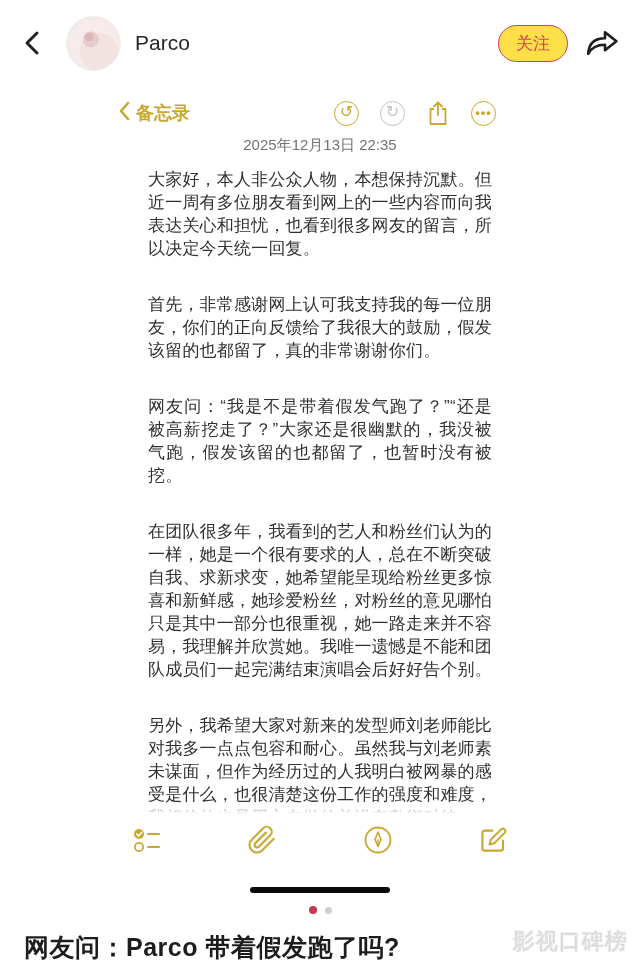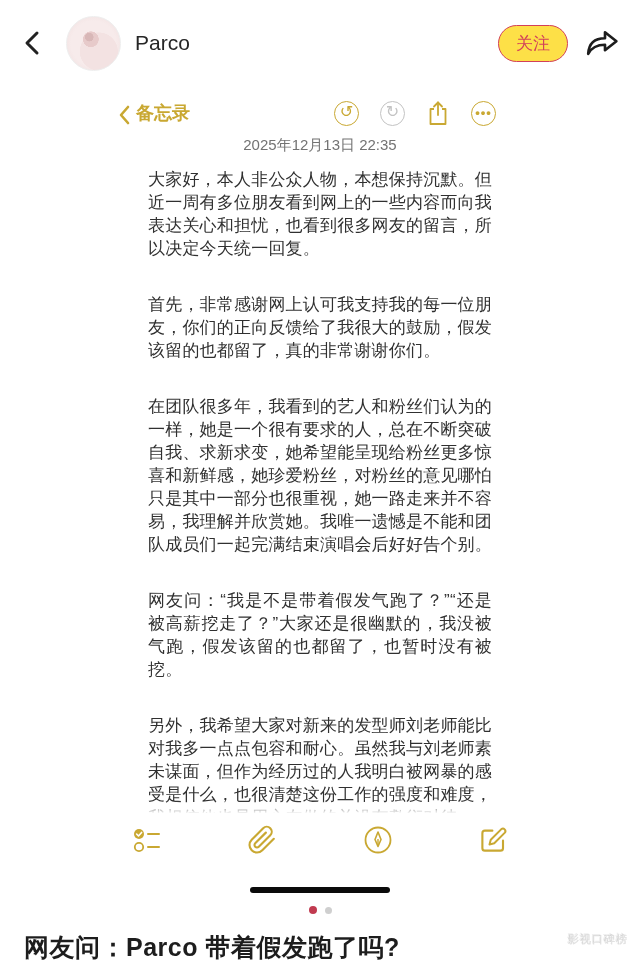--- a/index.html
+++ b/index.html
@@ -36,21 +36,21 @@
     font-family:inherit;
   }
   .share-post{ width:36px; height:32px; margin-left:16px; cursor:pointer; }
 
   
   .note-shot{ width:440px; margin:0 auto; background:#fff; position:relative; }
   .note-nav{
     margin-top:12px; height:30px; display:flex; align-items:center; padding:0 18px;
     color:var(--yellow);
   }
-  .note-back{ display:flex; align-items:flex-end; gap:5px; font-size:18px; font-weight:600; color:var(--yellow); cursor:pointer; }
+  .note-back{ display:flex; align-items:flex-start; gap:5px; font-size:18px; font-weight:600; color:var(--yellow); cursor:pointer; }
   .note-back svg{ width:13px; height:20px; }
   .note-nav-icons{ margin-left:auto; display:flex; align-items:center; gap:21px; margin-right:26px; }
   .circ-icon{
     width:25px; height:25px; border:1.6px solid var(--yellow); border-radius:50%;
     display:flex; align-items:center; justify-content:center; color:var(--yellow);
     font-size:16px; line-height:1; cursor:pointer; background:#fff;
   }
   .circ-icon.disabled{ border-color:#c3c3c3; color:#c3c3c3; }
   .circ-icon span{ transform:translateY(-1px); }
   .nav-share{ width:24px; height:26px; cursor:pointer; }
@@ -86,21 +86,21 @@
   
   .pager{ display:flex; align-items:center; justify-content:center; gap:8px; margin-top:13px; }
   .dot{ width:7px; height:7px; border-radius:50%; background:var(--dot-inactive); }
   .dot.active{ width:8px; height:8px; background:#c13a50; }
 
   
   .caption{
     margin:17px 24px 0; font-size:25px; font-weight:700; color:#1d1d1d; letter-spacing:0.5px;
   }
   .watermark{
-    position:absolute; right:12px; bottom:24px; font-size:11px; letter-spacing:1px;
+    position:absolute; right:12px; bottom:14px; font-size:22px; letter-spacing:1px;
     color:rgba(150,150,150,0.28);
     text-shadow:1px 1px 0 rgba(255,255,255,0.9), -1px -1px 0 rgba(190,190,190,0.25);
     font-weight:700;
   }
   svg{ display:block; }
 </style>
 </head>
 <body>
 
 <div class="post-header">
@@ -140,22 +140,22 @@
           <span class="more-dots">•••</span>
         </div>
     </div>
   </div>
 
   <div class="note-date">2025年12月13日 22:35</div>
 
   <div class="note-body">
     <p>大家好，本人非公众人物，本想保持沉默。但近一周有多位朋友看到网上的一些内容而向我表达关心和担忧，也看到很多网友的留言，所以决定今天统一回复。</p>
     <p>首先，非常感谢网上认可我支持我的每一位朋友，你们的正向反馈给了我很大的鼓励，假发该留的也都留了，真的非常谢谢你们。</p>
+    <p>网友问：“我是不是带着假发气跑了？”“还是被高薪挖走了？”大家还是很幽默的，我没被气跑，假发该留的也都留了，也暂时没有被挖。</p>
     <p>在团队很多年，我看到的艺人和粉丝们认为的一样，她是一个很有要求的人，总在不断突破自我、求新求变，她希望能呈现给粉丝更多惊喜和新鲜感，她珍爱粉丝，对粉丝的意见哪怕只是其中一部分也很重视，她一路走来并不容易，我理解并欣赏她。我唯一遗憾是不能和团队成员们一起完满结束演唱会后好好告个别。</p>
-    <p>网友问：“我是不是带着假发气跑了？”“还是被高薪挖走了？”大家还是很幽默的，我没被气跑，假发该留的也都留了，也暂时没有被挖。</p>
     <p>另外，我希望大家对新来的发型师刘老师能比对我多一点点包容和耐心。虽然我与刘老师素未谋面，但作为经历过的人我明白被网暴的感受是什么，也很清楚这份工作的强度和难度，我相信他也是用心在做的并没有敷衍对待，一</p>
     <div class="body-fade"></div>
   </div>
 
   <div class="note-toolbar">
     <div class="tool">
       <svg viewBox="0 0 30 30">
         <circle cx="7" cy="9" r="5" fill="currentColor"></circle>
         <polyline points="4.6,9 6.5,11 9.6,7.4" fill="none" stroke="#fff" stroke-width="1.6" stroke-linecap="round" stroke-linejoin="round"></polyline>
         <line x1="16" y1="9" x2="27" y2="9" stroke="currentColor" stroke-width="2" stroke-linecap="round"></line>

